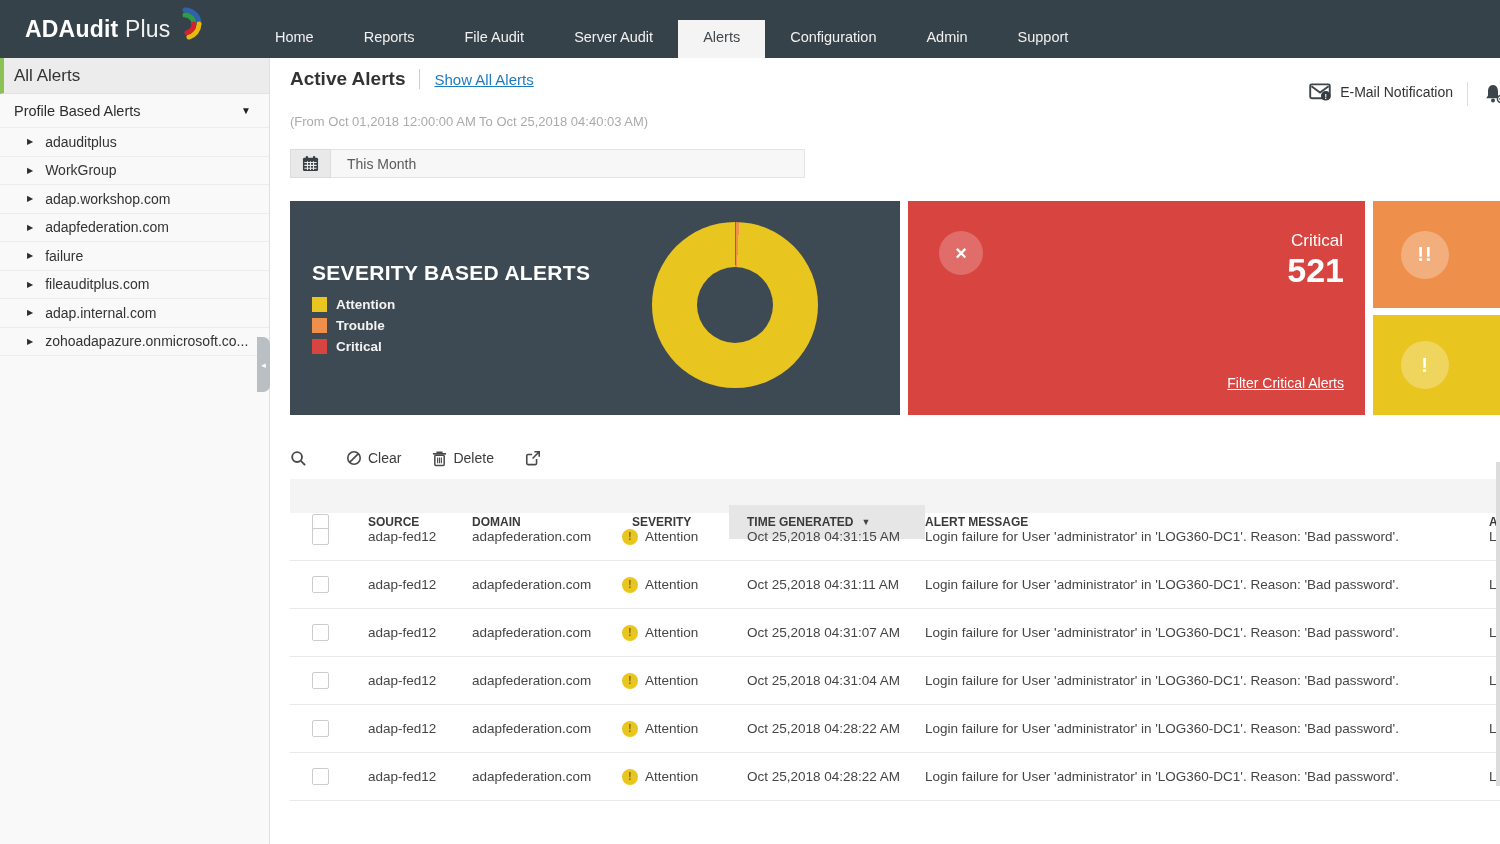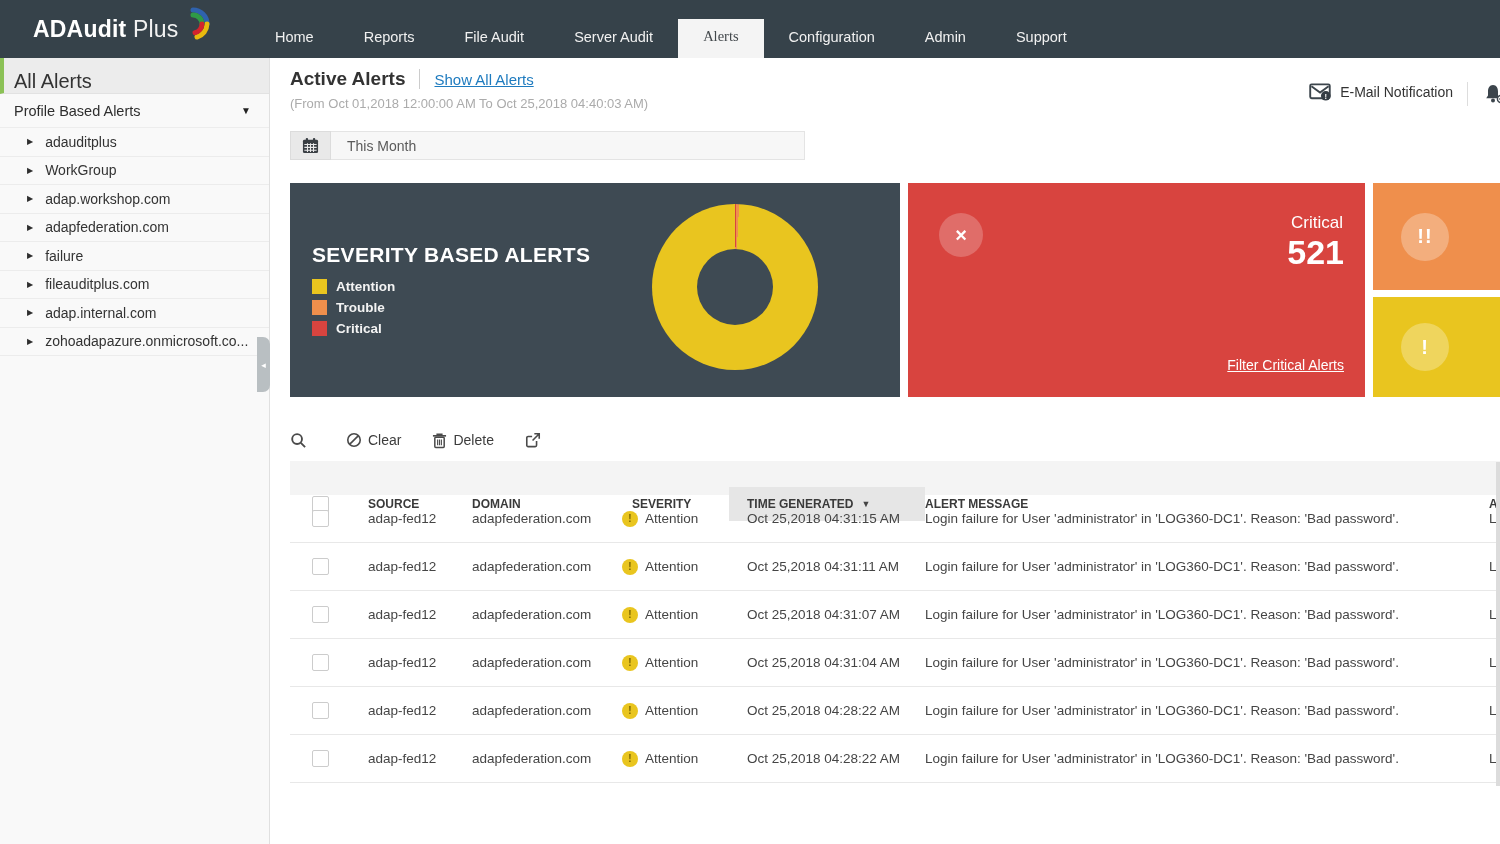--- a/index.html
+++ b/index.html
@@ -7,39 +7,39 @@
   body {
     font-family: "Liberation Sans", "DejaVu Sans", sans-serif;
     background:#ffffff; color:#3b3b3b; position:relative;
   }
 
   
   .topnav {
     height:58px; background:var(--nav-bg); display:flex; align-items:stretch;
   }
   .logo { display:flex; align-items:center; padding-left:25px; width:250px; }
-  .logo-text { font-size:23px; color:#fff; letter-spacing:0.2px;margin-left:8px; }
+  .logo-text { font-size:23px; color:#fff; letter-spacing:0.2px; }
   .logo-text b { font-weight:700; }
   .logo-text .plus { font-weight:300; color:#f2f2f2; }
   .logo-swirl { margin-left:-6px; margin-top:-10px; }
   .nav-items { display:flex; align-items:flex-end; margin-left:0; }
   .nav-item {
     color:#f1f1f1; font-size:14.5px; padding:9px 25px 13px; cursor:pointer;
   }
-  .nav-item.active { background:#f4f4f4; color:#43484c;font-family:Liberation Serif, serif; }
+  .nav-item.active { background:#f4f4f4; color:#43484c; }
 
   
   .sidebar {
     position:absolute; left:0; top:58px; width:270px; height:786px;
     background:#f9f9f9; border-right:1px solid #e0e0e0;
   }
   .side-all {
-    height:36px; display:flex; align-items:flex-end; background:#ececec;
+    height:36px; display:flex; align-items:center; background:#ececec;
     border-left:4px solid var(--sidebar-accent); border-bottom:1px solid #e2e2e2;
-    padding-left:10px; font-size:20px; color:#333; cursor:pointer;
+    padding-left:10px; font-size:17px; color:#333; cursor:pointer;
   }
   .side-group {
     height:34px; display:flex; align-items:center; justify-content:space-between;
     padding:0 18px 0 14px; font-size:14.5px; color:#2e2e2e; border-bottom:1px solid #ededed;
     cursor:pointer;
   }
   .side-group .g-caret { font-size:10px; color:#222; }
   .side-item {
     height:28.5px; display:flex; align-items:center; gap:12px;
     padding-left:27px; font-size:14px; color:#333; border-bottom:1px solid #ececec;
@@ -54,21 +54,21 @@
   .side-handle::before { content:"◂"; color:#fff; font-size:9px; }
 
   
   .main { position:absolute; left:270px; top:58px; width:1230px; height:786px; background:#fff; }
 
   .main-head { display:flex; justify-content:space-between; padding:10px 0 0 20px; }
   .mh-left .title-row { display:flex; align-items:center; gap:14px; }
   .page-title { font-size:19px; font-weight:700; color:#333; }
   .title-sep { width:1px; height:20px; background:#ccc; }
   .show-all { font-size:15px; color:var(--link-blue); text-decoration:underline; cursor:pointer; }
-  .date-range { margin-top:6px; font-size:13px; color:#ababab; }
+  .date-range { margin-top:24px; font-size:13px; color:#ababab; }
   .mh-right { display:flex; align-items:flex-start; gap:14px; padding-top:14px; }
   .email-btn { display:flex; align-items:center; gap:8px; font-size:14px; color:#333; cursor:pointer; }
   .hdr-sep { width:1px; height:24px; background:#ddd; }
   .bell-btn { cursor:pointer; margin-right:-6px; }
 
   .period-bar { display:flex; margin:20px 0 0 20px; width:515px; height:29px; }
   .cal-box {
     width:41px; background:#e9e9e9; border:1px solid #dcdcdc;
     display:flex; align-items:center; justify-content:center; cursor:pointer;
   }

